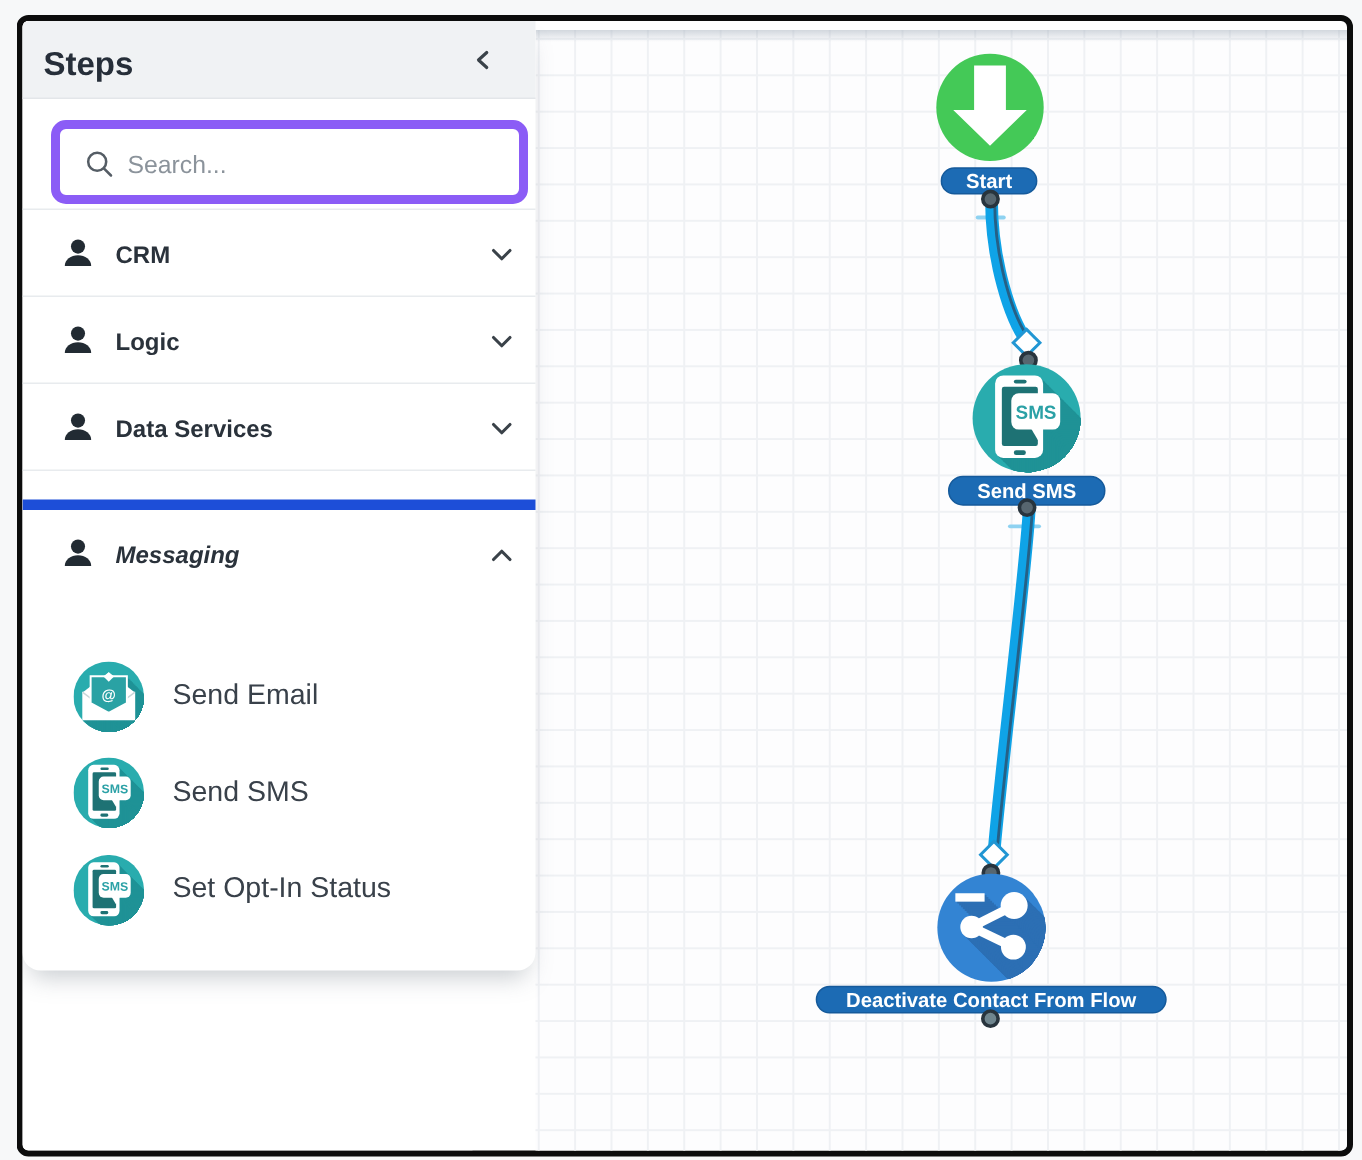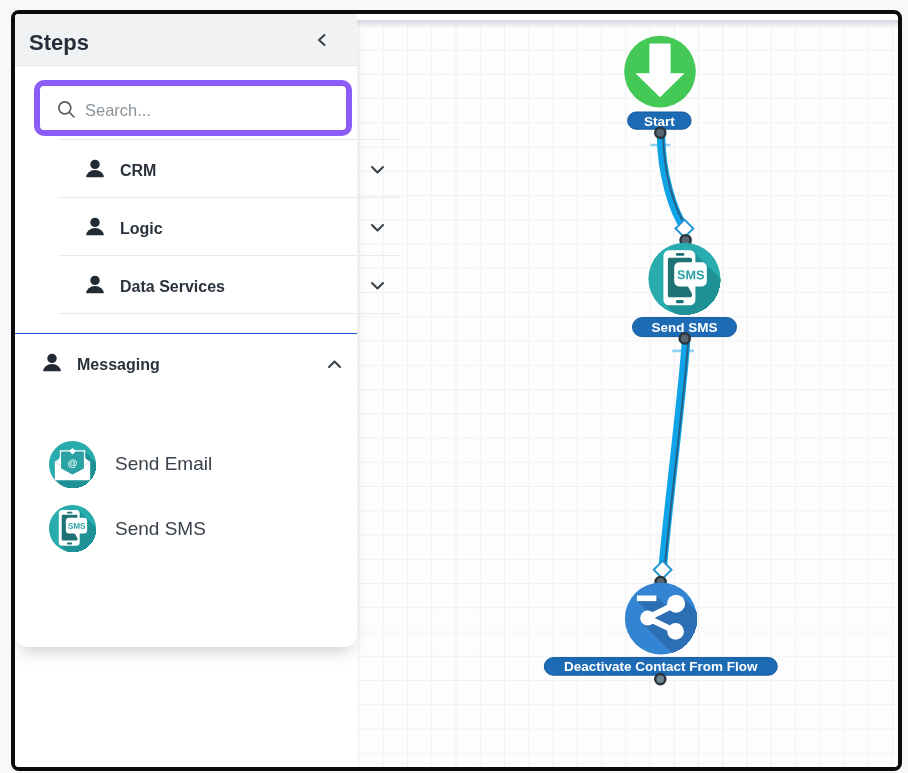--- a/index.html
+++ b/index.html
@@ -11,27 +11,27 @@
     background-image:linear-gradient(to right,#eff1f4 1px,transparent 1px),linear-gradient(to bottom,#eff1f4 1px,transparent 1px);
     background-size:24.25px 24.25px;background-position:1.5px 5.3px;}
   .topshade{position:absolute;left:0;top:0;width:100%;height:8px;background:linear-gradient(180deg,rgba(168,178,190,0.5),rgba(255,255,255,0));pointer-events:none;}
   .card{position:absolute;left:0;top:0;width:342px;height:633px;background:#fff;border-radius:0 0 12px 12px;box-shadow:0 10px 16px -6px rgba(110,120,132,0.38);}
   .hdr{position:absolute;left:0;top:0;width:342px;height:51px;background:#f0f2f4;border-bottom:1px solid #e3e6e9;}
   .hdr .title{position:absolute;left:14px;top:28.5px;font-size:22px;font-weight:bold;color:#262e39;line-height:0;}
   .hdr svg{position:absolute;left:300px;top:19px;}
   .search{position:absolute;left:19px;top:66px;width:306px;height:44px;border:6px solid #8b5cf6;border-radius:10px;background:#fff;}
   .search svg{position:absolute;left:17px;top:14px;}
   .search .ph{position:absolute;left:45px;top:23.5px;font-size:16.5px;color:#8b939b;line-height:0;}
-  .rows{position:absolute;left:0;top:125px;width:342px;margin-left:43px;}
+  .rows{position:absolute;left:0;top:125px;width:342px;}
   .row{position:relative;height:57px;border-bottom:1px solid #e8ebee;}
   .row.first{border-top:1px solid #e8ebee;height:57px;}
   .row .picon{position:absolute;left:27px;top:19px;}
   .row .lbl{position:absolute;left:62px;top:31px;font-size:16px;font-weight:bold;color:#2a323b;line-height:0;}
   .row .chev{position:absolute;left:312px;top:25px;}
-  .mrow{position:absolute;left:0;top:319px;width:342px;height:57px;border-top:1px solid #1d4ed8;}
+  .mrow{position:absolute;left:0;top:319px;width:342px;height:57px;border-top:7px solid #1d4ed8;font-style:italic;}
   .item{position:absolute;left:0;width:342px;height:47px;}
   .item .lbl{position:absolute;left:100px;top:23.5px;font-size:19px;color:#39414a;line-height:0;}
   .item svg{position:absolute;left:33.5px;top:0;}
 </style>
 </head>
 <body>
 <svg width="0" height="0" style="position:absolute">
   <defs>
     <g id="smssil">
       <rect x="-21" y="-28.5" width="32" height="55" rx="5.5"></rect>
@@ -320,15 +320,23 @@
         <div class="lbl">Send Email</div>
       </div>
       <div class="item" style="top:491px">
         <svg width="47" height="47" viewBox="-23.5 -23.5 47 47">
             <g transform="scale(0.653)">
               <use href="#smsicon"></use>
             </g>
           </svg>
         <div class="lbl">Send SMS</div>
       </div>
+      <div class="item" style="top:555.5px">
+        <svg width="47" height="47" viewBox="-23.5 -23.5 47 47">
+            <g transform="scale(0.653)">
+              <use href="#smsicon"></use>
+            </g>
+          </svg>
+        <div class="lbl">Set Opt-In Status</div>
+      </div>
     </div>
   </div>
 </div>
 
 </body></html>

